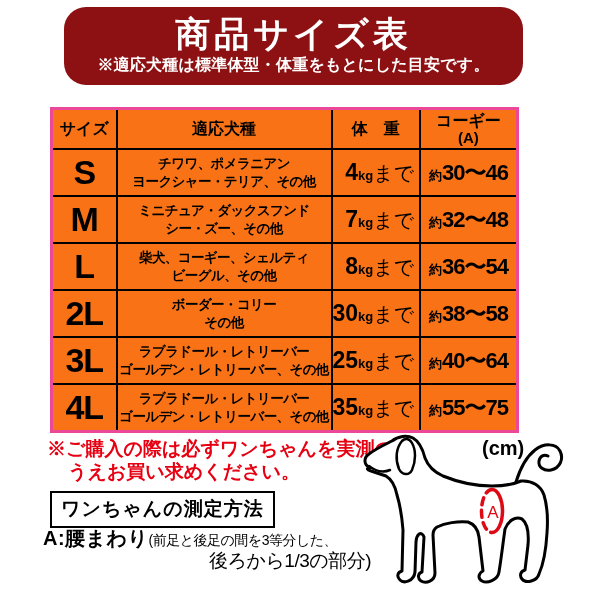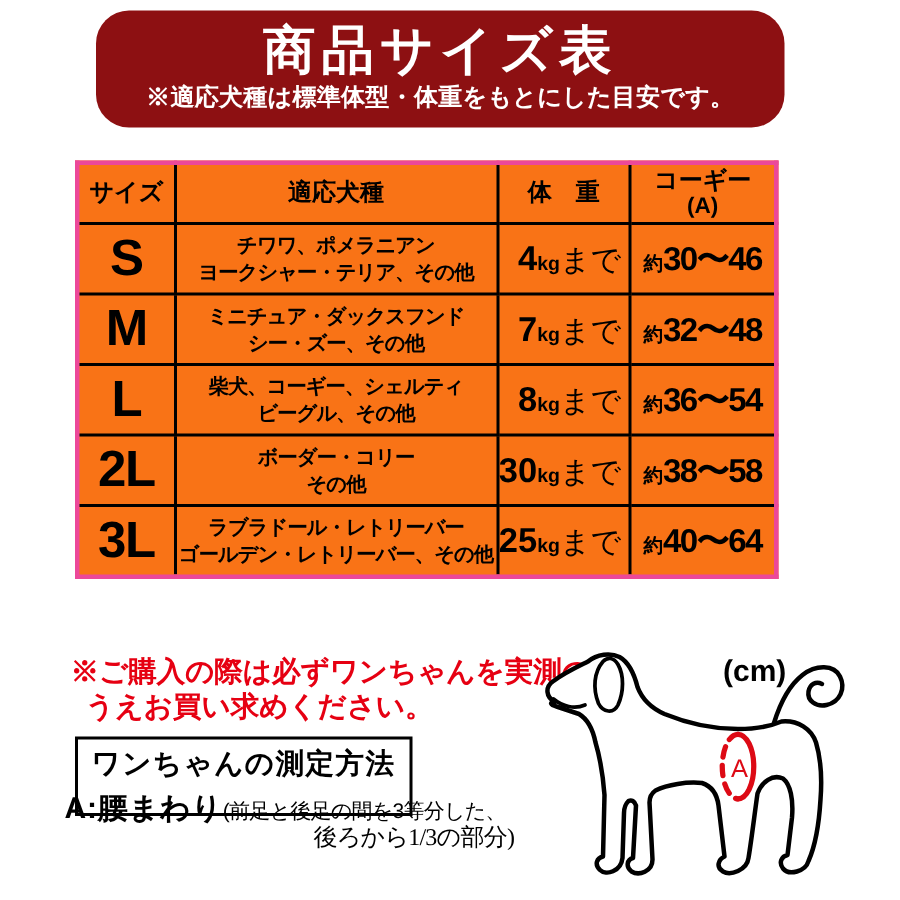--- a/index.html
+++ b/index.html
@@ -33,29 +33,29 @@
   .w-unit{font-size:13px;font-weight:bold;}
   .w-suf{font-size:20px;font-weight:normal;}
   .a-pre{font-size:13px;font-weight:bold;}
   .a-range{font-size:22px;font-weight:bold;letter-spacing:-1px;}
   
   .unit-label{position:absolute;left:482px;top:437px;font-size:20px;font-weight:bold;}
   .purchase-note{
     position:absolute;left:47px;top:437px;color:#e60012;
     font-size:19px;font-weight:bold;line-height:23px;white-space:nowrap;
   }
-  .purchase-note .l2{margin-left:10px;}
+  .purchase-note .l2{margin-left:21px;}
   .measure-box{
     position:absolute;left:50px;top:491px;border:2.5px solid #000;
-    font-size:19px;font-weight:bold;padding:3px 9px 20px;letter-spacing:1px;white-space:nowrap;
+    font-size:19px;font-weight:bold;padding:3px 9px 4px;letter-spacing:1px;white-space:nowrap;
   }
   .measure-label{position:absolute;left:43px;top:525px;display:flex;align-items:flex-end;white-space:nowrap;justify-content:space-between;}
   .m-label{font-size:20px;font-weight:bold;letter-spacing:0.5px;}
   .m-detail{font-size:14px;padding-bottom:2px;letter-spacing:-0.5px;}
-  .m-detail2{position:absolute;left:209px;top:548px;font-size:16px;letter-spacing:-0.5px;white-space:nowrap;font-family:Liberation Serif, serif;}
+  .m-detail2{position:absolute;left:209px;top:548px;font-size:19px;letter-spacing:-0.5px;white-space:nowrap;}
   
   .dog-wrap{position:absolute;left:340px;top:425px;width:260px;height:175px;}
 </style>
 </head>
 <body>
 
 <div class="banner">
   <div class="banner-title">商品サイズ表</div>
   <div class="banner-sub">※適応犬種は標準体型・体重をもとにした目安です。</div>
 </div>
@@ -121,20 +121,29 @@
   <tr>
     <td class="cell-size">3L</td>
     <td class="breed">
       <div>ラブラドール・レトリーバー</div>
       <div>ゴールデン・レトリーバー、その他</div>
     </td>
     <td class="weight-cell"><span class="w-val">25</span><span class="w-unit">kg</span><span class="w-suf">まで</span></td>
     <td><span class="a-pre">約</span><span class="a-range">40〜64</span></td>
   </tr>
 
+  <tr>
+    <td class="cell-size">4L</td>
+    <td class="breed">
+      <div>ラブラドール・レトリーバー</div>
+      <div>ゴールデン・レトリーバー、その他</div>
+    </td>
+    <td class="weight-cell"><span class="w-val">35</span><span class="w-unit">kg</span><span class="w-suf">まで</span></td>
+    <td><span class="a-pre">約</span><span class="a-range">55〜75</span></td>
+  </tr>
 </tbody>
   </table>
 
 <div class="unit-label">(cm)</div>
 
 <div class="purchase-note">
   <div class="l1">※ご購入の際は必ずワンちゃんを実測の</div>
   <div class="l2">うえお買い求めください。</div>
 </div>
 

